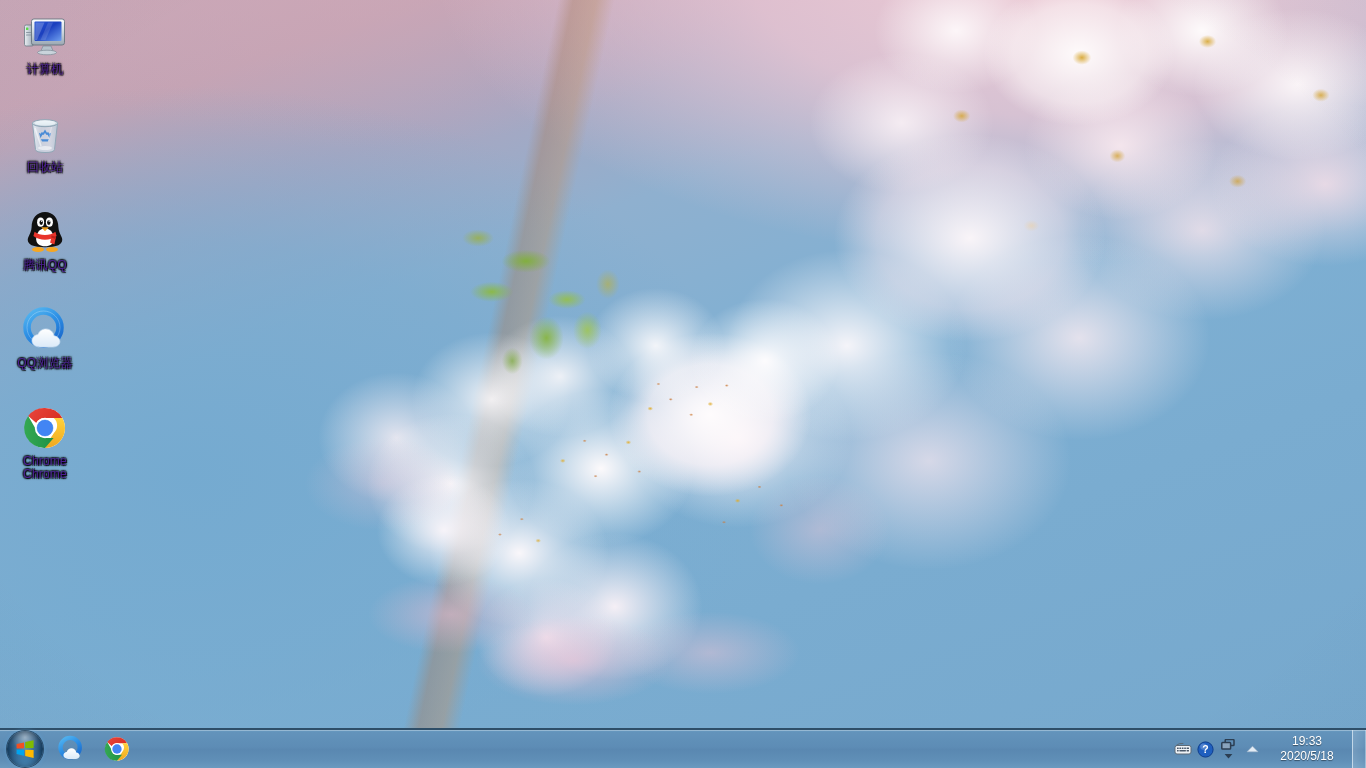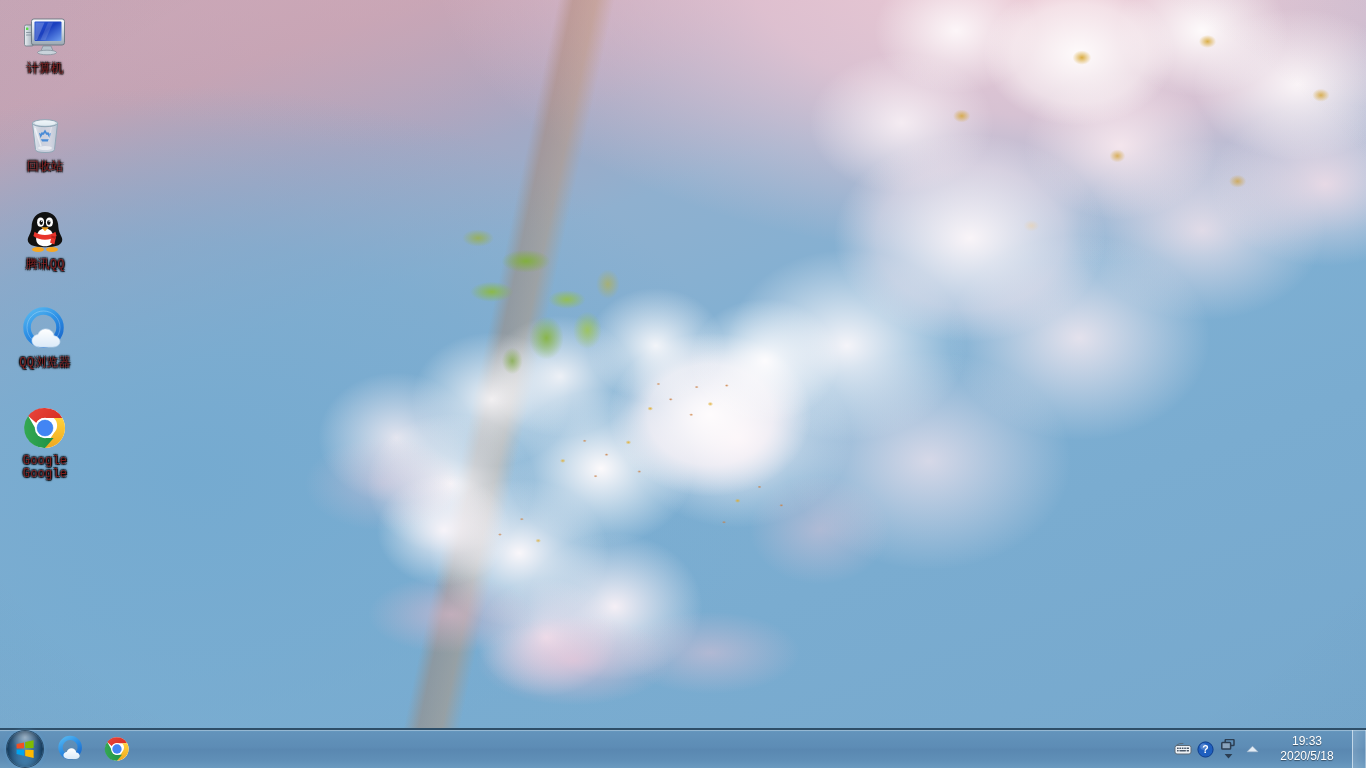--- a/index.html
+++ b/index.html
@@ -167,32 +167,31 @@
     text-align: center;
     cursor: default;
   }
   .desk-icon .glyph {
     width: 48px; height: 48px;
     margin: 0 auto 3px auto;
     display: block;
   }
   .desk-icon .label {
     display: block;
-    color: #7f1d1d;
+    color: #4c1d95;
     font-size: 12px;
     line-height: 13px;
     letter-spacing: .2px;
     text-shadow:
       1px 1px 1px rgba(0,0,0,.95),
       -1px 1px 1px rgba(0,0,0,.65),
       1px -1px 1px rgba(0,0,0,.65),
       -1px -1px 1px rgba(0,0,0,.65),
       0 0 3px rgba(0,0,0,.8);
     word-break: break-word;
-    font-family: Liberation Mono, monospace;
   }
 
   
   #taskbar {
     position: absolute;
     left: 0; bottom: 0;
     width: 1366px;
     height: 40px;
     background:
       linear-gradient(to bottom,
@@ -446,21 +445,21 @@
           </linearGradient>
         </defs>
         <circle cx="24" cy="24" r="20" fill="#ffffff"></circle>
         <path d="M24 4a20 20 0 0 1 17.3 10H24a10 10 0 0 0-8.7 5.1L7.2 12A20 20 0 0 1 24 4z" fill="url(#chRed)"></path>
         <path d="M41.3 14A20 20 0 0 1 24 44l8.6-14.9A10 10 0 0 0 32.7 14z" fill="url(#chYel)"></path>
         <path d="M24 44A20 20 0 0 1 7.2 12l8.1 14.1A10 10 0 0 0 24 34h8.6z" fill="url(#chGrn)"></path>
         <circle cx="24" cy="24" r="10.2" fill="#ffffff"></circle>
         <circle cx="24" cy="24" r="8" fill="#4285f4"></circle>
         <circle cx="24" cy="24" r="8" fill="none" stroke="#1a73e8" stroke-width=".8" opacity=".5"></circle>
       </svg>
-      <span class="label">Google Google</span>
+      <span class="label">Chrome Chrome</span>
     </div>
 
   </div>
 
   <div id="taskbar">
 
     <div id="start-orb">
       <div class="orb">
         <svg width="20" height="20" viewBox="0 0 20 20">
           <path d="M1.6 5.1 L9 3.4 L9 9.3 L1.6 9.5 Z" fill="#f25022"></path>

